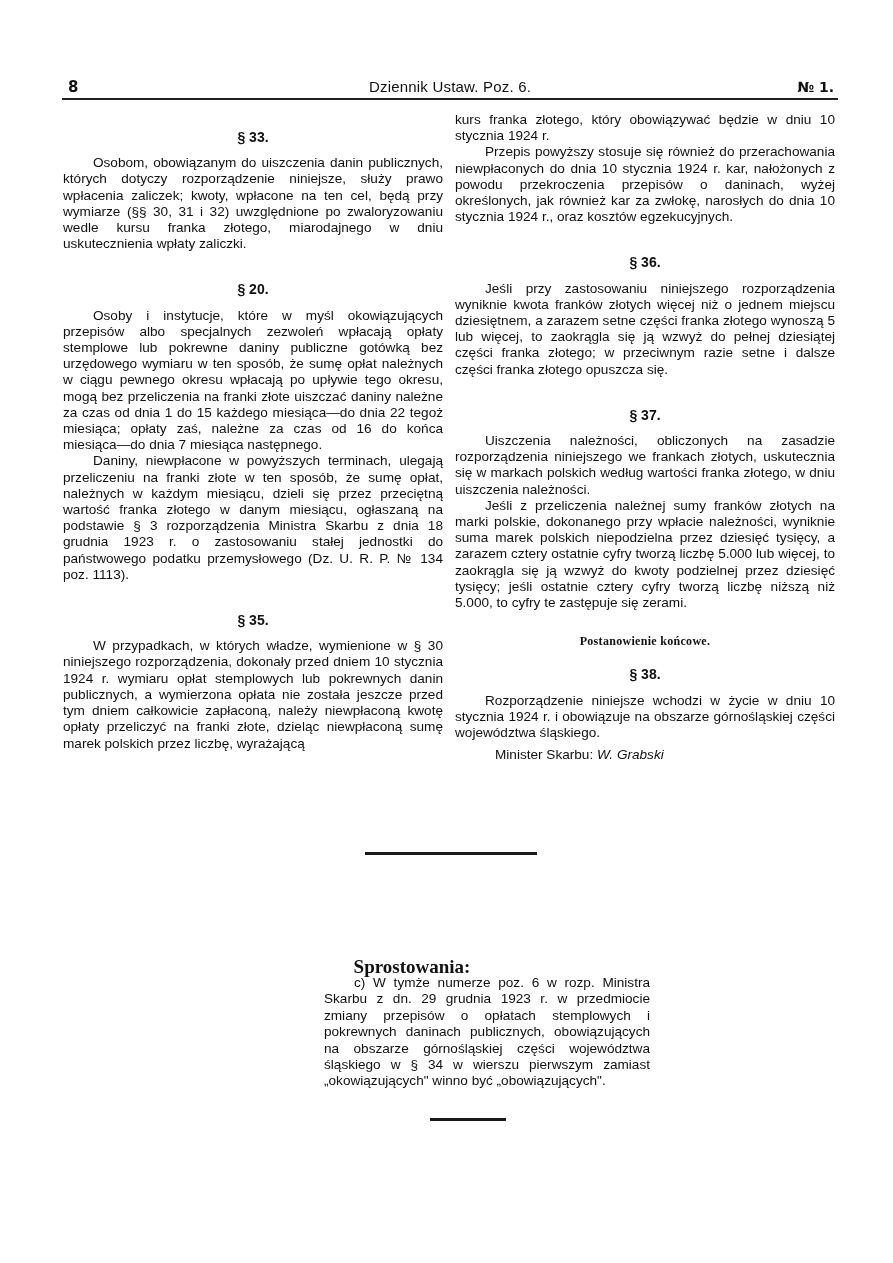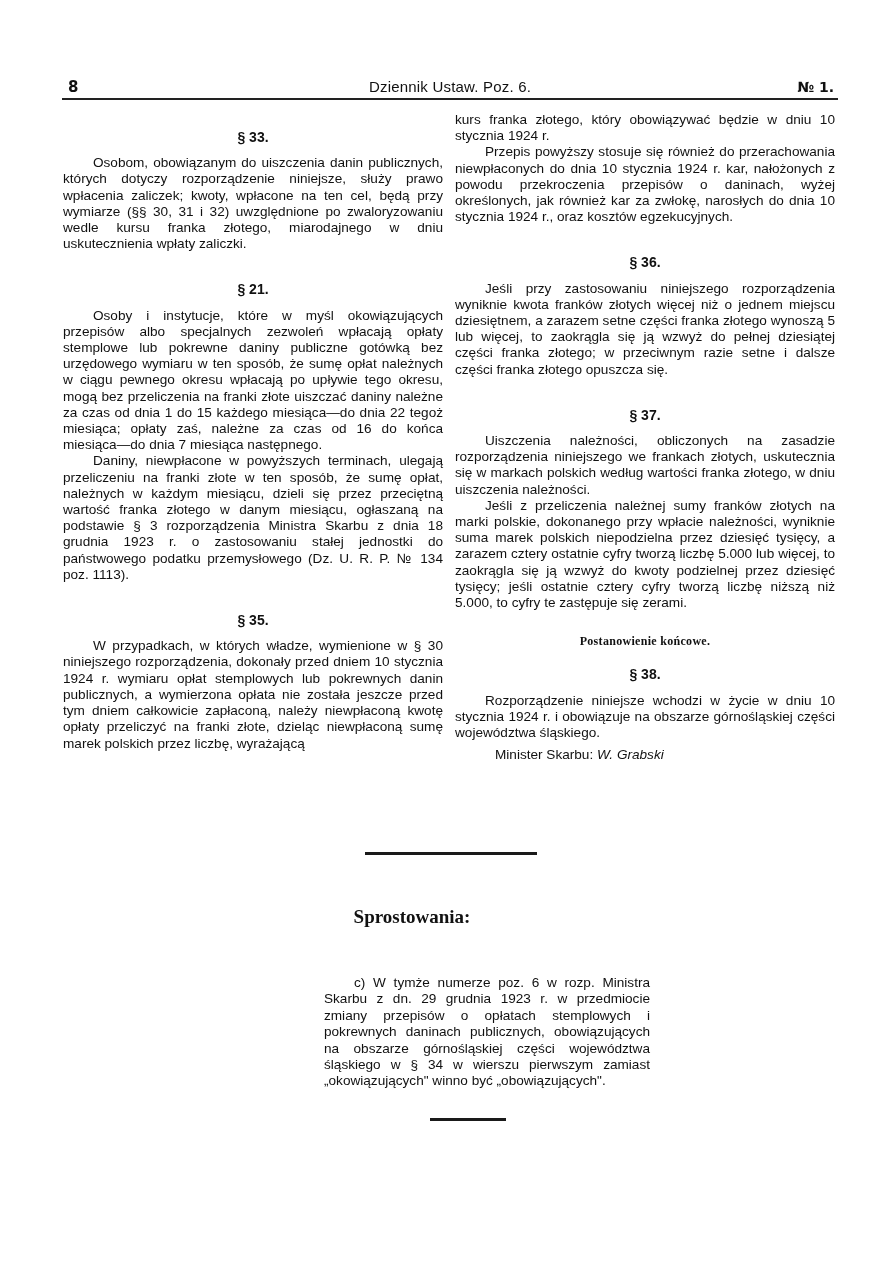--- a/index.html
+++ b/index.html
@@ -34,21 +34,21 @@
   .heading-final {
     text-align: center; font-weight: bold; font-size: 12px; margin: 10px 0 8px 0;
     font-family: "Liberation Serif", serif; letter-spacing: 0.3px;
   }
   .signature { margin-top: 6px; text-indent: 40px; }
   .signature .name { font-style: italic; }
   .divider {
     position: absolute; height: 3px; background: #1a1a1a;
   }
   .corr-title {
-    position: absolute; left: 0; width: 824px; top: 906px; text-align: center;
+    position: absolute; left: 0; width: 824px; top: 956px; text-align: center;
     font-family: "Liberation Serif", serif; font-weight: bold; font-size: 19px;
   }
   .corr-body {
     position: absolute; left: 314px; top: 965px; width: 346px;
     font-family: "Liberation Sans", sans-serif; font-size: 13.6px; line-height: 16.4px;
     text-align: justify;
   }
   .corr-body p { margin: 10px; text-indent: 30px; }
 </style>
 </head>
@@ -58,21 +58,21 @@
   <span class="pagenum">8</span>
   <span class="title">Dziennik Ustaw. Poz. 6.</span>
   <span class="issue">№ 1.</span>
 </div>
 <div class="rule-top"></div>
 
 <div class="col left">
   <div class="sec">§ 33.</div>
   <p class="para">Osobom, obowiązanym do uiszczenia danin publicznych, których dotyczy rozporządzenie niniejsze, służy prawo wpłacenia zaliczek; kwoty, wpłacone na ten cel, będą przy wymiarze (§§ 30, 31 i 32) uwzględnione po zwaloryzowaniu wedle kursu franka złotego, miarodajnego w dniu uskutecznienia wpłaty zaliczki.</p>
   <div class="gap"></div>
-  <div class="sec">§ 21.</div>
+  <div class="sec">§ 20.</div>
   <p class="para">Osoby i instytucje, które w myśl okowiązujących przepisów albo specjalnych zezwoleń wpłacają opłaty stemplowe lub pokrewne daniny publiczne gotówką bez urzędowego wymiaru w ten sposób, że sumę opłat należnych w ciągu pewnego okresu wpłacają po upływie tego okresu, mogą bez przeliczenia na franki złote uiszczać daniny należne za czas od dnia 1 do 15 każdego miesiąca—do dnia 22 tegoż miesiąca; opłaty zaś, należne za czas od 16 do końca miesiąca—do dnia 7 miesiąca następnego.</p>
   <p class="para">Daniny, niewpłacone w powyższych terminach, ulegają przeliczeniu na franki złote w ten sposób, że sumę opłat, należnych w każdym miesiącu, dzieli się przez przeciętną wartość franka złotego w danym miesiącu, ogłaszaną na podstawie § 3 rozporządzenia Ministra Skarbu z dnia 18 grudnia 1923 r. o zastosowaniu stałej jednostki do państwowego podatku przemysłowego (Dz. U. R. P. № 134 poz. 1113).</p>
   <div class="gap"></div>
   <div class="sec">§ 35.</div>
   <p class="para">W przypadkach, w których władze, wymienione w § 30 niniejszego rozporządzenia, dokonały przed dniem 10 stycznia 1924 r. wymiaru opłat stemplowych lub pokrewnych danin publicznych, a wymierzona opłata nie została jeszcze przed tym dniem całkowicie zapłaconą, należy niewpłaconą kwotę opłaty przeliczyć na franki złote, dzieląc niewpłaconą sumę marek polskich przez liczbę, wyrażającą</p>
 </div>
 
 <div class="col right">
   <p class="para noindent">kurs franka złotego, który obowiązywać będzie w dniu 10 stycznia 1924 r.</p>
   <p class="para">Przepis powyższy stosuje się również do przerachowania niewpłaconych do dnia 10 stycznia 1924 r. kar, nałożonych z powodu przekroczenia przepisów o daninach, wyżej określonych, jak również kar za zwłokę, narosłych do dnia 10 stycznia 1924 r., oraz kosztów egzekucyjnych.</p>

